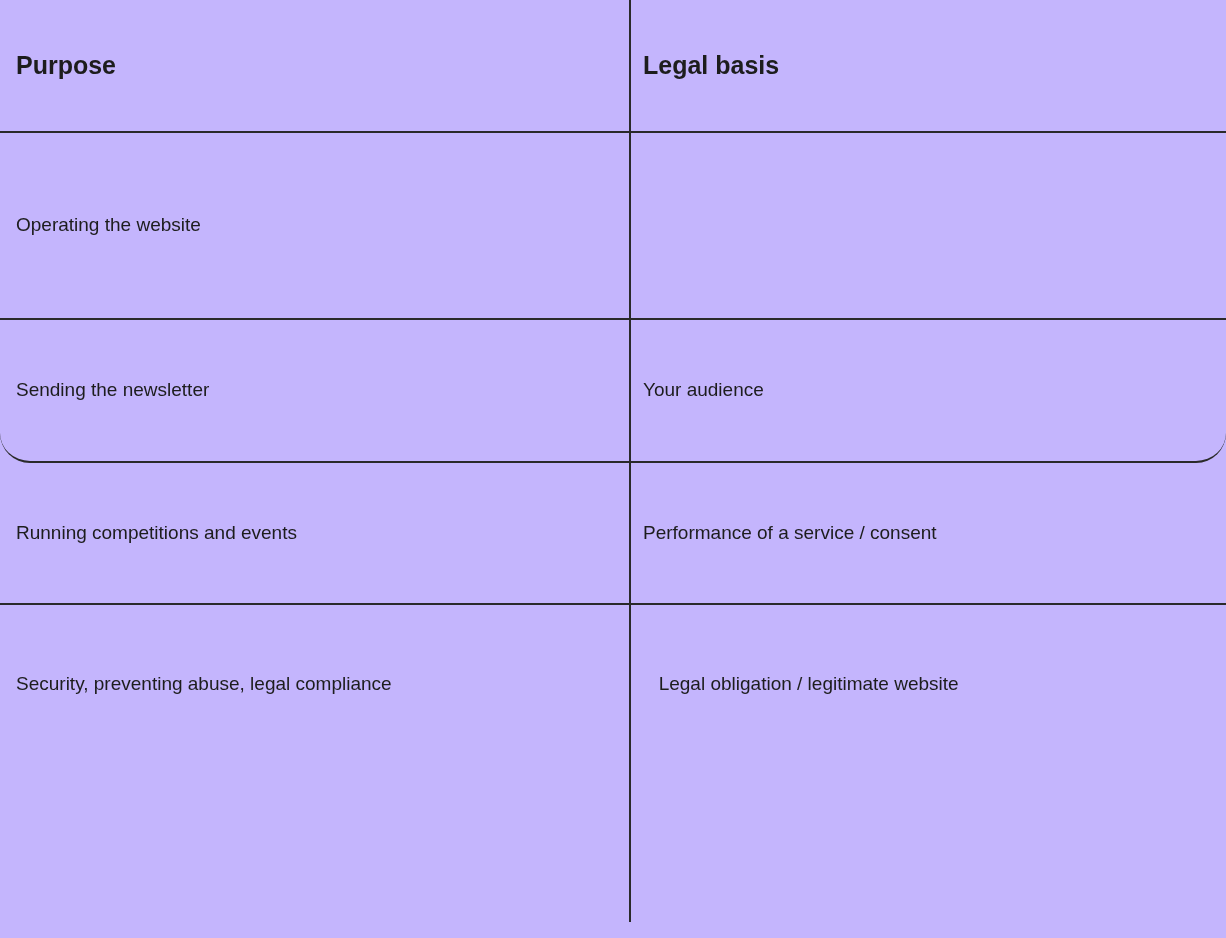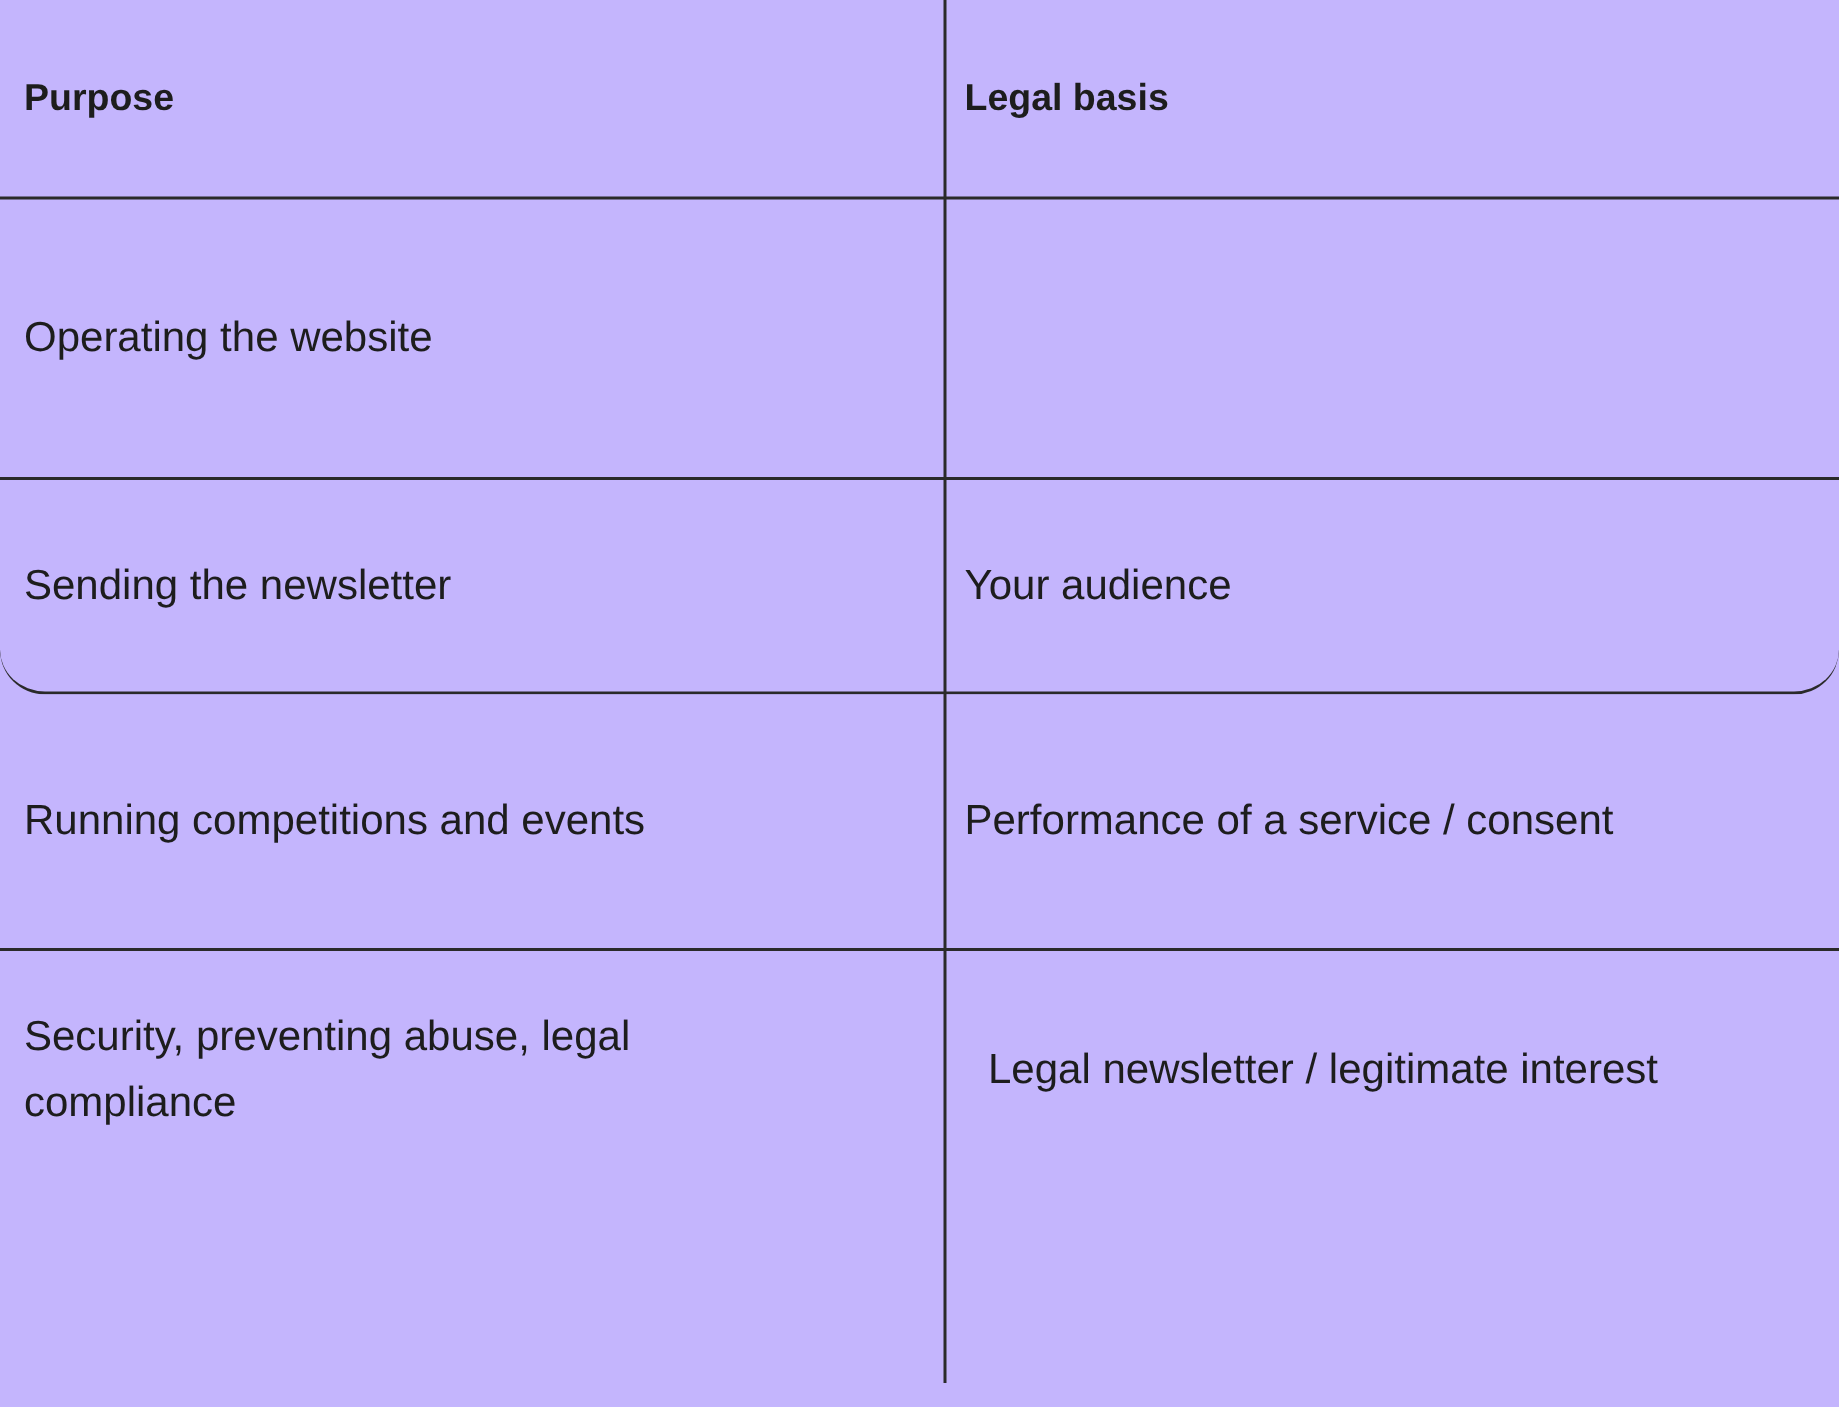--- a/index.html
+++ b/index.html
@@ -35,42 +35,42 @@
     border-bottom: 2px solid #2a2a2a;
     box-sizing: border-box;
   }
   .row.last {
     border-bottom: none;
   }
   .cell {
     display: flex;
     align-items: center;
     box-sizing: border-box;
-    font-size: 28px;
+    font-size: 19px;
     line-height: 1.58;
   }
   .cell.purpose {
     width: 631px;
     padding-left: 16px;
     padding-right: 48px;
   }
   .cell.legal {
     width: 595px;
     padding-left: 12px;
     padding-right: 40px;
   }
   .row.header .cell {
     font-weight: bold;
     font-size: 25px;
   }
   
   .row.header { height: 133px; }
   .row.r0 { height: 187px; }
   .row.r1 { height: 143px; border-radius: 30px; }
-  .row.r2 { height: 171px; text-align: center; }
+  .row.r2 { height: 142px; text-align: center; }
   .row.r3 { height: 175px; }
   .row.r4 { height: 158px; gap: 32px; }
 </style>
 </head>
 <body>
 
 <div class="page">
 
   <div class="table">
 
@@ -89,20 +89,20 @@
     </div>
 
     <div class="row r2">
       <div class="cell purpose">Running competitions and events</div>
       <div class="cell legal">Performance of a service / consent</div>
     </div>
 
 
     <div class="row r4 last">
       <div class="cell purpose">Security, preventing abuse, legal compliance</div>
-      <div class="cell legal">Legal newsletter / legitimate interest</div>
+      <div class="cell legal">Legal obligation / legitimate website</div>
     </div>
 
   </div>
 
   <div class="vline"></div>
 
 </div>
 
 </body></html>

